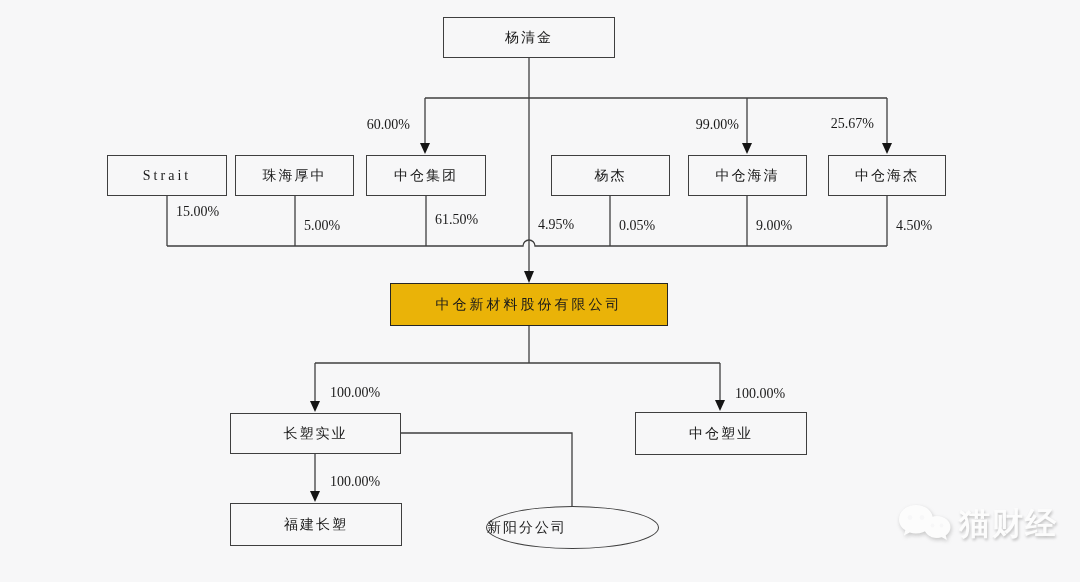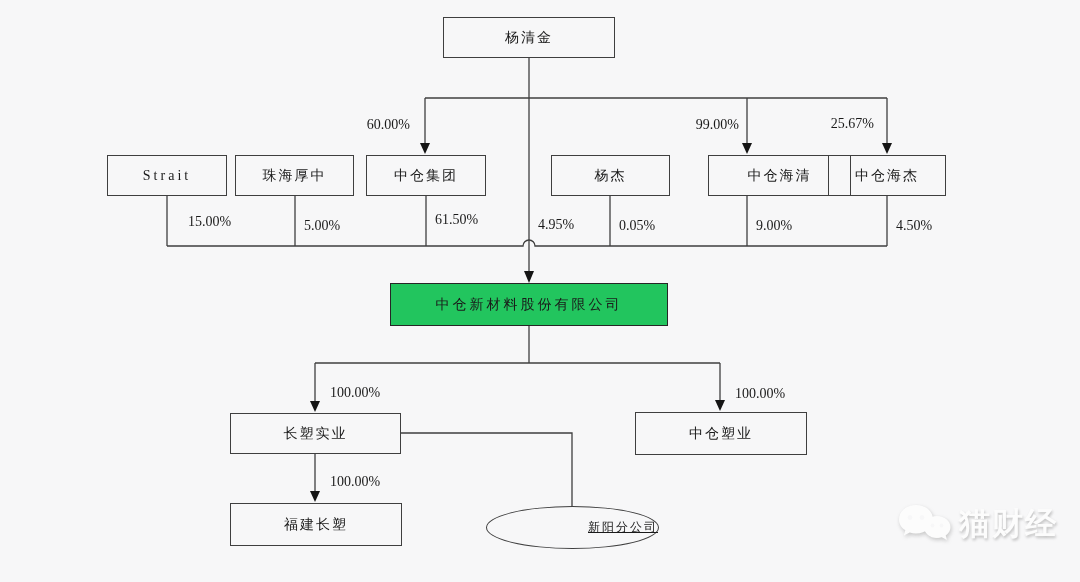--- a/index.html
+++ b/index.html
@@ -17,33 +17,32 @@
     border:1.4px solid #3f3f3f;
     display:flex;align-items:center;justify-content:center;
     font-size:14px;
     letter-spacing:2px;
     background:transparent;
     box-sizing:border-box;
     white-space:nowrap;
   }
   .box.latin{letter-spacing:3px;}
   .company{
-    background:#22c55e;
+    background:#eab308;
     border:1.5px solid #262626;
     letter-spacing:3px;
   }
   .ellipse{
     position:absolute;
     border:1.4px solid #3f3f3f;
     border-radius:50%;
-    display:flex;align-items:center;justify-content:flex-end;
-    font-size:12px;letter-spacing:2px;
+    display:flex;align-items:center;justify-content:flex-start;
+    font-size:14px;letter-spacing:2px;
     box-sizing:border-box;
     background:transparent;
-    text-decoration:underline;
   }
   .pct{
     position:absolute;
     font-size:14px;
     height:16px;line-height:16px;
     white-space:nowrap;
   }
   .pct.r{text-align:right;}
   .watermark{
     position:absolute;
@@ -114,21 +113,21 @@
   </div>
   <div class="box" style="left:235px;top:155px;width:119px;height:41px;">
     <span>珠海厚中</span>
   </div>
   <div class="box" style="left:366px;top:155px;width:120px;height:41px;">
     <span>中仓集团</span>
   </div>
   <div class="box" style="left:551px;top:155px;width:119px;height:41px;">
     <span>杨杰</span>
   </div>
-  <div class="box" style="left:708px;top:155px;width:143px;height:41px;">
+  <div class="box" style="left:688px;top:155px;width:119px;height:41px;">
     <span>中仓海清</span>
   </div>
   <div class="box" style="left:828px;top:155px;width:118px;height:41px;">
     <span>中仓海杰</span>
   </div>
 
   <div class="box company" style="left:390px;top:283px;width:278px;height:43px;">
     <span>中仓新材料股份有限公司</span>
   </div>
 
@@ -144,21 +143,21 @@
   </div>
 
   <div class="ellipse" style="left:486px;top:506px;width:173px;height:43px;">
     <span>新阳分公司</span>
   </div>
 
   <div class="pct r" style="left:352px;top:117px;width:58px;">60.00%</div>
   <div class="pct r" style="left:681px;top:117px;width:58px;">99.00%</div>
   <div class="pct r" style="left:816px;top:116px;width:58px;">25.67%</div>
 
-  <div class="pct" style="left:176px;top:214px;margin-left:12px;">15.00%</div>
+  <div class="pct" style="left:176px;top:204px;">15.00%</div>
   <div class="pct" style="left:304px;top:218px;">5.00%</div>
   <div class="pct" style="left:435px;top:212px;">61.50%</div>
   <div class="pct" style="left:538px;top:217px;">4.95%</div>
   <div class="pct" style="left:619px;top:218px;">0.05%</div>
   <div class="pct" style="left:756px;top:218px;">9.00%</div>
   <div class="pct" style="left:896px;top:218px;">4.50%</div>
 
   <div class="pct" style="left:330px;top:385px;">100.00%</div>
   <div class="pct" style="left:735px;top:386px;">100.00%</div>
   <div class="pct" style="left:330px;top:474px;">100.00%</div>

